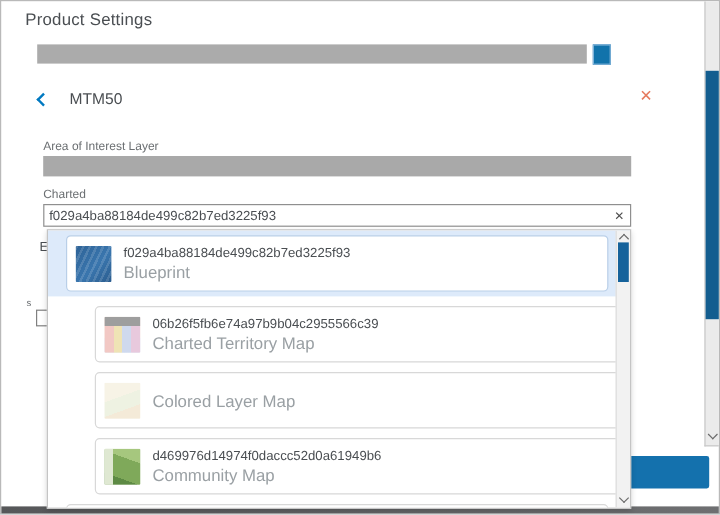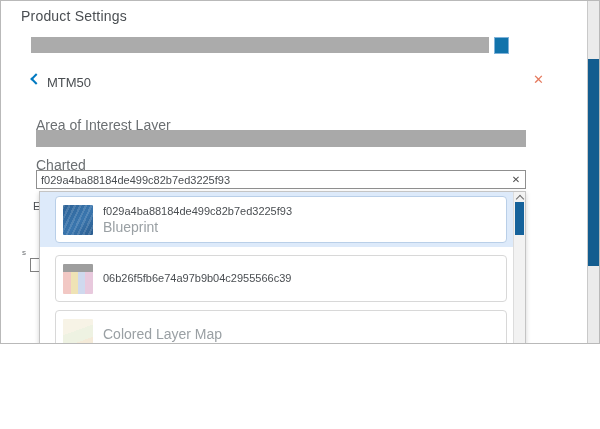--- a/index.html
+++ b/index.html
@@ -1,33 +1,33 @@
 <!DOCTYPE html>
 <html><head>
 <meta charset="utf-8">
 <style>
   html,body{margin:0;padding:0;background:#ffffff;font-family:"Liberation Sans",sans-serif;}
-  #stage{position:relative;width:600px;height:344px;background:#ffffff;border:1px solid #b9b9b9;
+  #stage{position:relative;width:600px;height:429px;background:#ffffff;border:1px solid #b9b9b9;
          box-sizing:border-box;overflow:hidden;}
 
   .page-title{position:absolute;left:20px;top:7px;font-size:14px;color:#4a4e52;letter-spacing:.2px;}
 
   .redact{position:absolute;background:#ababab;}
   .redact-top{left:30px;top:36px;width:458px;height:16px;}
   .blue-square{position:absolute;left:493px;top:36px;width:15px;height:17px;background:#1173ab;
                border:1px solid #7fb2d9;box-sizing:border-box;}
 
-  .back-row{position:absolute;left:31px;top:74px;display:flex;gap:7px;cursor:pointer;}
+  .back-row{position:absolute;left:31px;top:74px;display:flex;align-items:center;gap:18px;cursor:pointer;}
   .chev{display:inline-block;width:6px;height:6px;border-left:2px solid #0079c1;border-bottom:2px solid #0079c1;
         transform:rotate(45deg);}
   .back-label{font-size:13px;color:#4a4e52;}
 
   .close-x{position:absolute;left:532px;top:72px;font-size:13px;color:#e57a5e;cursor:pointer;line-height:1;}
 
-  .field-label{position:absolute;font-size:14px;color:#6b6f72;}
+  .field-label{position:absolute;font-size:10px;color:#6b6f72;}
   .lbl-aoi{left:35px;top:116px;}
   .lbl-basemap{left:35px;top:156px;}
   .redact-aoi{left:35px;top:129px;width:490px;height:17px;background:#a9a9a9;}
 
   .bm-input{position:absolute;left:35px;top:169px;width:490px;height:19px;border:1px solid #8f8f8f;
             background:#fff;box-sizing:border-box;display:flex;align-items:center;}
   .bm-value{flex:1;font-size:11px;color:#4a4e52;padding-left:4px;white-space:nowrap;overflow:hidden;}
   .bm-clear{width:18px;text-align:center;font-size:10px;color:#4d4d4d;cursor:pointer;}
 
   .frag-e{position:absolute;left:32px;top:199px;font-size:11px;color:#4a4e52;}
@@ -44,21 +44,21 @@
   
   .outer-scroll{position:absolute;left:586px;top:0;width:13px;height:371px;background:#ebebeb;
                 border-left:1px solid #c9c9c9;border-bottom:1px solid #c9c9c9;box-sizing:border-box;}
   .outer-thumb{position:absolute;left:0;top:58px;width:12px;height:207px;background:#135d8f;}
   .outer-down{position:absolute;left:3px;top:358px;width:5px;height:5px;border-left:1.5px solid #6b6b6b;
               border-bottom:1.5px solid #6b6b6b;transform:rotate(-45deg);}
 
   
   .dd-panel{position:absolute;left:38px;top:190px;width:487px;height:233px;background:#ffffff;
             border:1px solid #c4c4c4;box-sizing:border-box;box-shadow:0 2px 5px rgba(0,0,0,.18);overflow:hidden;}
-  .dd-row{width:100%;}
+  .dd-row{width:100%;padding-left:24px;}
   .dd-row.selected{background:#ddeafa;padding:4px 0;}
   .dd-card{margin:0 20px 0 15px;width:452px;height:47px;background:#fff;border:1px solid #d8d8d8;
            border-radius:4px;box-sizing:border-box;display:flex;align-items:center;cursor:pointer;}
   .dd-row.selected .dd-card{border-color:#b9cfe8;}
   .dd-row:not(.selected){margin-top:8px;}
   .dd-card.partial{margin-top:8px;}
   .thumb{width:30px;height:30px;margin-left:7px;flex:0 0 30px;border-radius:1px;}
   .thumb-blueprint{background:
       repeating-linear-gradient(115deg,rgba(255,255,255,.14) 0 2px,rgba(0,0,0,0) 2px 5px),
       linear-gradient(135deg,#2d6296,#3a76ae 55%,#2a5c8e);}
@@ -132,34 +132,39 @@
               <div class="dd-id">f029a4ba88184de499c82b7ed3225f93</div>
               <div class="dd-name">Blueprint</div>
             </div>
           </div>
         </div>
         <div class="dd-row">
           <div class="dd-card">
             <div class="thumb thumb-charted-territory"></div>
             <div class="dd-txt">
               <div class="dd-id">06b26f5fb6e74a97b9b04c2955566c39</div>
+              <div class="dd-name">Charted Territory Map</div>
             </div>
           </div>
         </div>
         <div class="dd-row">
           <div class="dd-card">
             <div class="thumb thumb-colored-pencil"></div>
             <div class="dd-txt">
               <div class="dd-name">Colored Layer Map</div>
             </div>
           </div>
         </div>
         <div class="dd-row">
           <div class="dd-card">
             <div class="thumb thumb-community"></div>
+            <div class="dd-txt">
+              <div class="dd-id">d469976d14974f0daccc52d0a61949b6</div>
+              <div class="dd-name">Community Map</div>
+            </div>
           </div>
         </div>
         <div class="dd-card partial"></div>
       </div>
     <div class="dd-scroll">
       <span class="dd-up"></span>
       <div class="dd-thumb"></div>
       <span class="dd-down"></span>
     </div>
   </div>

